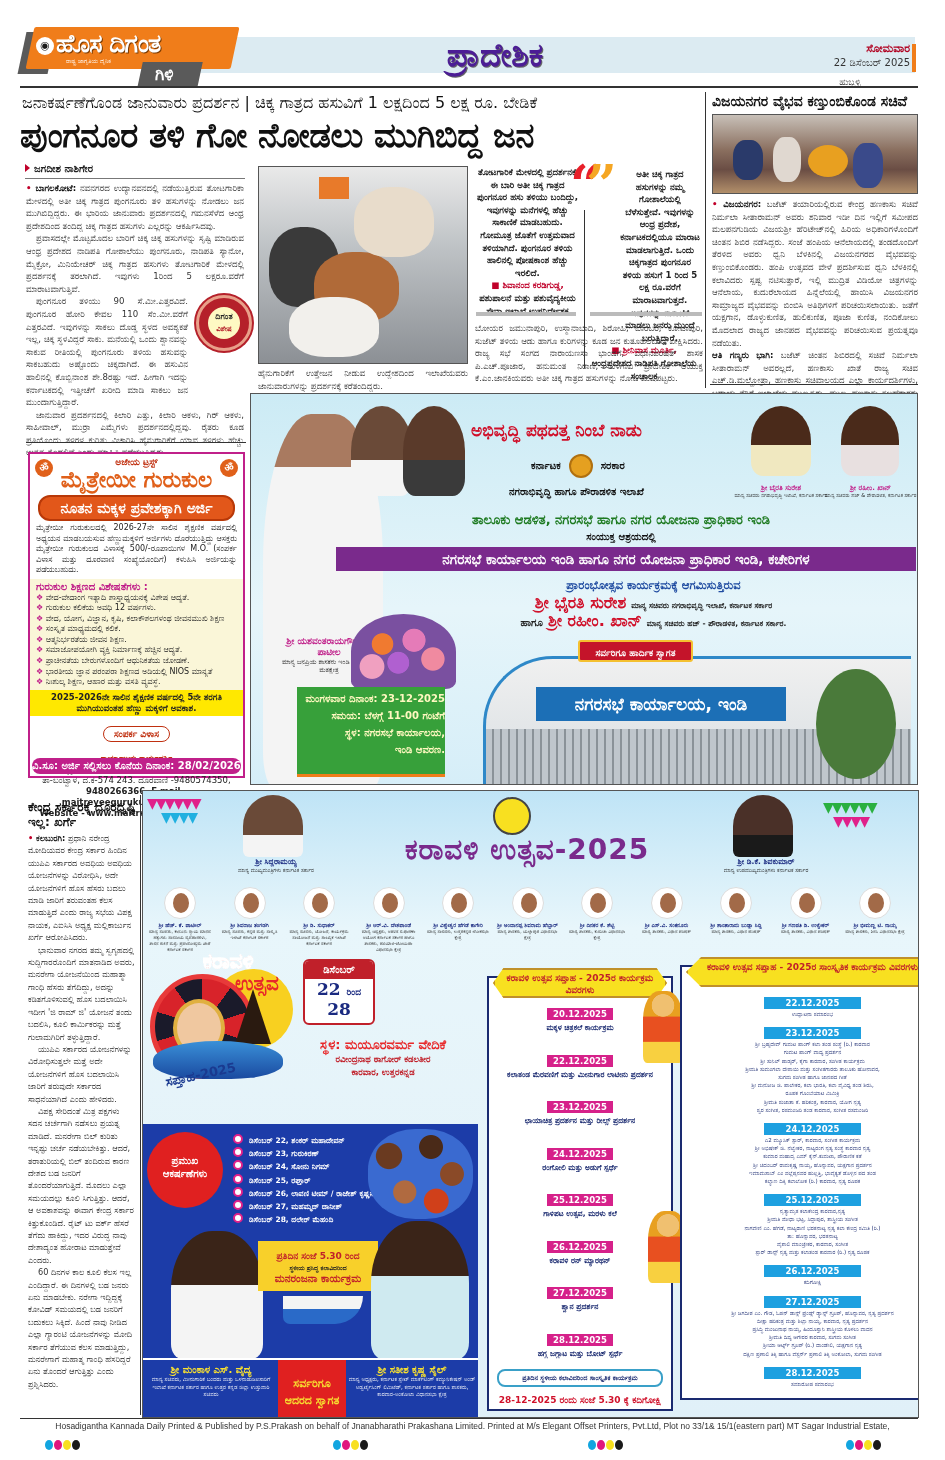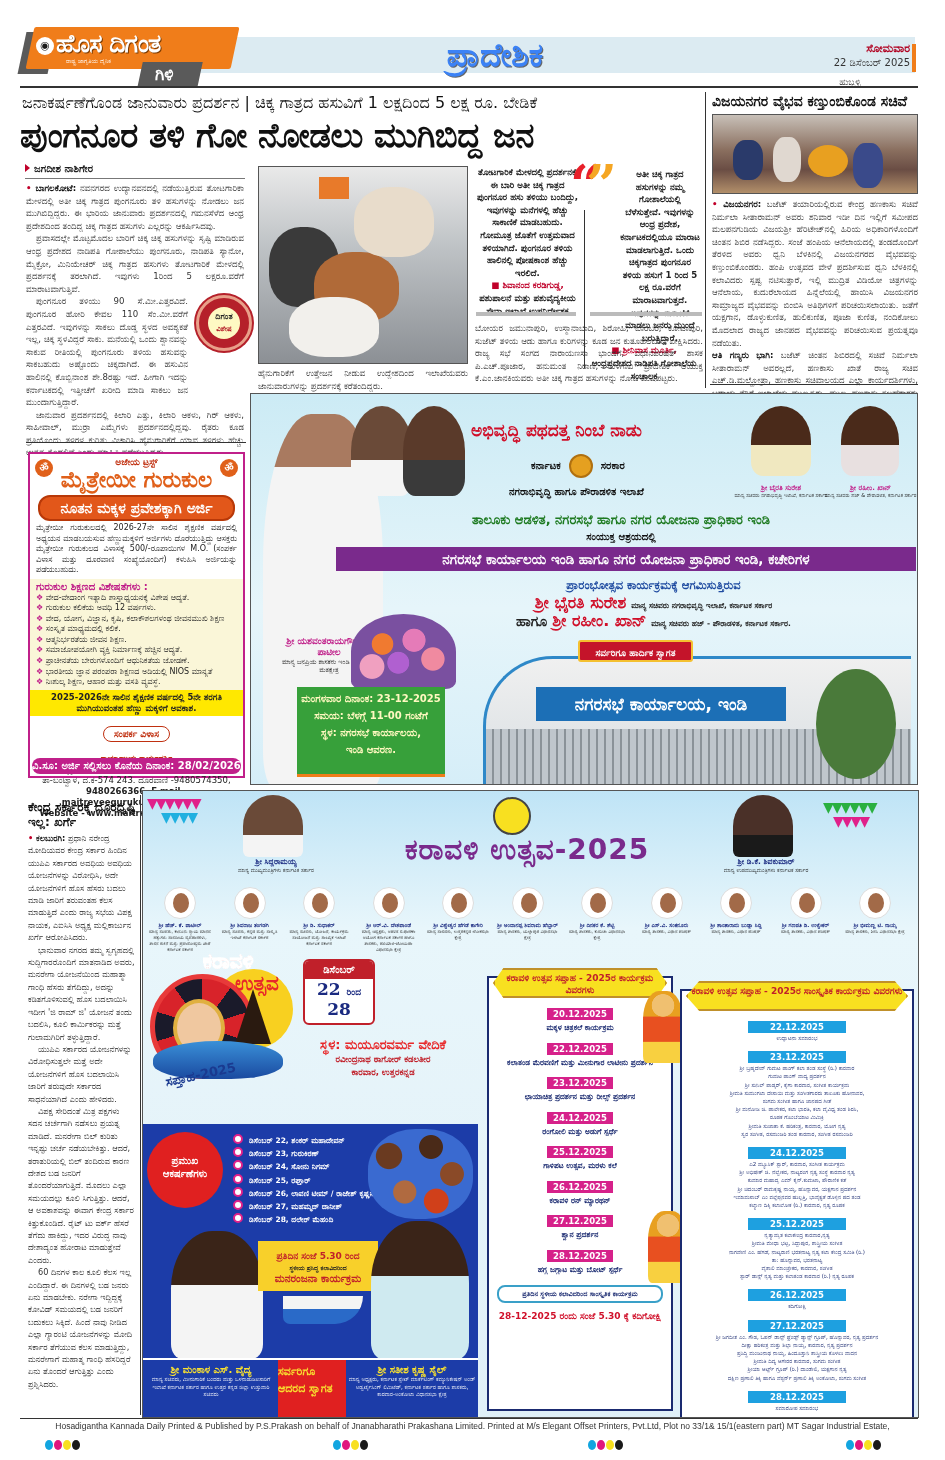--- a/index.html
+++ b/index.html
@@ -9,21 +9,21 @@
 
 .mast{left:0;top:0;width:945px;height:80px}
 .mast-band{left:170px;top:37px;width:745px;height:36px;background:#dcebf2}
 .logo-bg{left:30px;top:27px;width:205px;height:42px;background:#f07d1a;transform:skewX(-12deg);border-radius:2px}
 .logo-dark{left:22px;top:32px;width:30px;height:42px;background:#5a5a5a;transform:skewX(-12deg)}
 .logo-dark2{left:140px;top:62px;width:60px;height:26px;background:#5a5a5a;transform:skewX(-12deg)}
 .logo-text{left:56px;top:29px;font:bold 25px "DejaVu Sans",sans-serif;color:#fff;letter-spacing:-1px;text-shadow:1px 1px 0 #7a3a00}
 .logo-emblem{left:36px;top:37px;width:18px;height:18px;border-radius:50%;background:#fff;color:#1a1a1a;font:bold 11px "DejaVu Sans",sans-serif;text-align:center;line-height:18px}
 .logo-tag{left:66px;top:57px;font:6px "DejaVu Sans",sans-serif;color:#fff}
 .logo-city{left:155px;top:64px;font:bold 17px "DejaVu Sans",sans-serif;color:#fff}
-.section-title{left:370px;top:36px;width:250px;text-align:center;font:900 32px "DejaVu Sans",sans-serif;color:#3b82f6;text-shadow:1px 1px 0 #666}
+.section-title{left:370px;top:36px;width:250px;text-align:center;font:900 32px "DejaVu Sans",sans-serif;color:#4c1d95;text-shadow:1px 1px 0 #666}
 .date-box{left:790px;top:42px;width:120px;text-align:right}
 .date-day{font:bold 11px "DejaVu Sans",sans-serif;color:#b00020}
 .date-full{font:10px "DejaVu Sans",sans-serif;color:#333;margin-top:2px}
 .date-city{font:9px "DejaVu Sans",sans-serif;color:#333;text-align:center;margin-top:8px}
 .date-bar{left:912px;top:44px;width:4px;height:28px;background:#f07d1a}
 .mast-rule{left:20px;top:86px;width:898px;height:2px;background:#333}
 
 .kicker{left:22px;top:93px;font:16px "DejaVu Sans",sans-serif;color:#111;white-space:nowrap}
 .headline{left:20px;top:115px;font:900 34px "DejaVu Sans",sans-serif;color:#111;white-space:nowrap;letter-spacing:-0.5px}
 .vrule{background:#333}
@@ -71,21 +71,21 @@
 .indi-green{left:180px;top:137px;width:430px;text-align:center;font:bold 13px "DejaVu Sans",sans-serif;color:#1d7a20;white-space:nowrap}
 .indi-joint{left:180px;top:156px;width:430px;text-align:center;font:bold 10px "DejaVu Sans",sans-serif;color:#111}
 .indi-purple{left:90px;top:168px;width:578px;height:24px;background:#7a2a8c;color:#fff;font:900 13.5px/24px "DejaVu Sans",sans-serif;text-align:center;white-space:nowrap}
 .indi-l1{left:150px;top:199px;width:520px;text-align:center;font:bold 11.5px "DejaVu Sans",sans-serif;color:#1e4aa0}
 .indi-l2{left:150px;top:215px;width:520px;text-align:center;white-space:nowrap}
 .indi-big{font:900 16px "DejaVu Sans",sans-serif;color:#d0102a}
 .indi-small{font:bold 7.5px "DejaVu Sans",sans-serif;color:#222}
 .indi-welcome{left:317px;top:246px;width:115px;height:22px;background:#c4142a;color:#fff;font:bold 9px/22px "DejaVu Sans",sans-serif;text-align:center;border:2px solid #f4c030;border-radius:3px}
 .indi-build{left:235px;top:260px;width:428px;height:130px;border-radius:70px 0 0 0;background:linear-gradient(180deg,#f0f0f0 0%,#d8dee2 100%);overflow:hidden;border-left:3px solid #2e88c8;border-top:3px solid #2e88c8}
 .indi-sign{position:absolute;left:35px;top:30px;width:250px;height:34px;background:#1c6fb6;color:#fff;font:bold 17px/34px "DejaVu Sans",sans-serif;text-align:center}
-.indi-green-box{left:40px;top:293px;width:148px;height:90px;background:#37a03a;color:#fff8c0;font:bold 10px/17px "DejaVu Sans",sans-serif;text-align:center;padding-top:3px;border-bottom:3px solid #f07d1a}
+.indi-green-box{left:40px;top:293px;width:148px;height:90px;background:#37a03a;color:#fff8c0;font:bold 10px/17px "DejaVu Sans",sans-serif;text-align:right;padding-top:3px;border-bottom:3px solid #f07d1a}
 .flowers{left:100px;top:220px;width:105px;height:75px;border-radius:50% 50% 10% 10%;background:radial-gradient(circle at 30% 40%,#f07a30 0 12%,transparent 13%),radial-gradient(circle at 60% 35%,#e57bb8 0 14%,transparent 15%),radial-gradient(circle at 45% 65%,#b060d0 0 14%,transparent 15%),radial-gradient(circle at 78% 60%,#f08aa0 0 12%,transparent 13%),radial-gradient(circle at 20% 70%,#f0a0c0 0 12%,transparent 13%),#7a50a0}
 .patil-name{left:28px;top:242px;width:100px;text-align:center;font:bold 9px "DejaVu Sans",sans-serif;color:#c0208a}
 .patil-role{left:28px;top:264px;width:100px;text-align:center;font:6.5px "DejaVu Sans",sans-serif;color:#222}
 .min-name{font:bold 7px "DejaVu Sans",sans-serif;color:#c0208a;text-align:center;white-space:nowrap}
 .min-role{font:5px "DejaVu Sans",sans-serif;color:#222;text-align:center}
 
 .kh-head{left:28px;top:800px;width:112px;font:bold 12px/15px "DejaVu Sans",sans-serif;color:#111}
 
 .kar{left:142px;top:790px;width:777px;height:628px;border:1px solid #555;background:linear-gradient(180deg,#bfe4f6 0%,#e8f6fb 22%,#e5f3f9 60%,#e0f0f8 100%);overflow:hidden}
 .kar-title{left:262px;top:42px;font:900 28px "DejaVu Sans",sans-serif;color:#7a2a8c;white-space:nowrap;letter-spacing:1px}
@@ -123,27 +123,27 @@
 .att::before{content:"";display:inline-block;width:6px;height:6px;border-radius:50%;background:#fff;border:2px solid #e0208a;margin-right:6px;vertical-align:-1px}
 .singers{left:225px;top:338px;width:105px;height:90px;border-radius:45%;background:radial-gradient(circle at 20% 30%,#6a3a20 0 12%,transparent 13%),radial-gradient(circle at 60% 20%,#4a2a18 0 12%,transparent 13%),radial-gradient(circle at 80% 50%,#8a4a28 0 12%,transparent 13%),radial-gradient(circle at 35% 70%,#b06a40 0 12%,transparent 13%),radial-gradient(circle at 65% 80%,#d0401a 0 12%,transparent 13%),#3a6ad0}
 .daily-box{left:115px;top:450px;width:120px;height:50px;background:#f8d02a;text-align:center;padding-top:9px}
 .daily-1{font:bold 9px/13px "DejaVu Sans",sans-serif;color:#c0202a}
 .daily-2{font:bold 6px/9px "DejaVu Sans",sans-serif;color:#222}
 .daily-3{font:900 10.5px/13px "DejaVu Sans",sans-serif;color:#c0202a;white-space:nowrap}
 .boat{left:140px;top:505px;width:80px;height:28px;background:linear-gradient(180deg,#f4f4f4 0 45%,#2a6ac8 46% 100%);border-radius:0 0 40px 10px}
 .man{position:absolute;border-radius:45% 45% 12% 12%}
 .kar-bottom{left:0;top:567px;width:335px;height:60px;background:#1c3ca8;border-top:2px solid #fff}
 .kar-bot-l{position:absolute;left:4px;top:4px;width:128px;text-align:center;color:#fff}
-.kar-bot-c{position:absolute;left:135px;top:0;width:68px;height:58px;background:#e02020;color:#f8e030;font:900 11px/17px "DejaVu Sans",sans-serif;text-align:left;padding-top:3px}
+.kar-bot-c{position:absolute;left:135px;top:0;width:68px;height:58px;background:#e02020;color:#f8e030;font:900 11px/17px "DejaVu Sans",sans-serif;text-align:center;padding-top:15px}
 .kar-bot-r{position:absolute;left:205px;top:4px;width:128px;text-align:center;color:#fff}
 .bot-name{font:900 10px "DejaVu Sans",sans-serif;color:#f8e030;white-space:nowrap}
 .bot-role{font:5.5px/7.5px "DejaVu Sans",sans-serif;color:#fff}
 .sched{position:absolute;background:#fff;border:2px solid #1a2a70}
 .sched-head{position:absolute;left:4px;right:4px;top:-10px;background:#f8e020;border:2px solid #c0902a;text-align:center;font:bold 9px/12px "DejaVu Sans",sans-serif;color:#c0202a;clip-path:polygon(6% 0,94% 0,100% 50%,94% 100%,6% 100%,0 50%)}
-.ev{text-align:center;margin-top:3px}
+.ev{text-align:center;margin-top:15px}
 .ev-date{display:inline-block;padding:0 6px;font:bold 8.5px/12px "DejaVu Sans",sans-serif;color:#fff}
 .ev-desc{font:bold 7.5px/10.5px "DejaVu Sans",sans-serif;color:#1a2a70;margin-top:2px}
 .ev-desc2{font:5.5px/7.2px "DejaVu Sans",sans-serif;color:#1a2a70;margin-top:1px}
 .sched-note{margin:10px 8px 0;border:2px solid #3aa0c8;border-radius:8px;text-align:center;font:bold 6.5px/14px "DejaVu Sans",sans-serif;color:#1a2a70}
 .sched-fire{text-align:center;font:bold 9px/14px "DejaVu Sans",sans-serif;color:#d0102a;margin-top:6px}
 .yaksha{position:absolute;width:40px;height:72px;border-radius:40% 40% 10% 10%;background:radial-gradient(circle at 50% 20%,#f0c070 0 18%,transparent 19%),linear-gradient(180deg,#e8a020 0 35%,#e85020 36% 70%,#f8d040 71% 100%)}
 
 .footer{left:10px;top:1420px;width:925px;text-align:center;font:8.5px/13px "Liberation Sans",sans-serif;color:#333}
 .footer-rule{left:20px;top:1418px;width:898px;height:1px;background:#333}
 .reg{position:absolute;top:1440px;display:flex;gap:1px}
@@ -287,21 +287,21 @@
   </div>
   <div class="abs indi-green" style="left:120px;top:118px;width:500px">ತಾಲೂಕು ಆಡಳಿತ, ನಗರಸಭೆ ಹಾಗೂ ನಗರ ಯೋಜನಾ ಪ್ರಾಧಿಕಾರ ಇಂಡಿ</div>
   <div class="abs indi-joint" style="left:120px;top:137px;width:500px">ಸಂಯುಕ್ತ ಆಶ್ರಯದಲ್ಲಿ</div>
   <div class="abs indi-purple" style="left:85px;top:153px;width:580px">ನಗರಸಭೆ ಕಾರ್ಯಾಲಯ ಇಂಡಿ ಹಾಗೂ ನಗರ ಯೋಜನಾ ಪ್ರಾಧಿಕಾರ ಇಂಡಿ, ಕಚೇರಿಗಳ</div>
   <div class="abs indi-l1" style="left:140px;top:184px;width:525px">ಪ್ರಾರಂಭೋತ್ಸವ ಕಾರ್ಯಕ್ರಮಕ್ಕೆ ಆಗಮಿಸುತ್ತಿರುವ</div>
   <div class="abs indi-l2" style="left:140px;top:199px;width:525px">
     <span class="indi-big">ಶ್ರೀ ಭೈರತಿ ಸುರೇಶ</span>
     <span class="indi-small">ಮಾನ್ಯ ಸಚಿವರು ನಗರಾಭಿವೃದ್ಧಿ ಇಲಾಖೆ, ಕರ್ನಾಟಕ ಸರ್ಕಾರ</span>
   </div>
   <div class="abs indi-l2" style="left:140px;top:217px;width:525px">
-    <span class="indi-small" style="font-size:14px">ಹಾಗೂ</span>
+    <span class="indi-small" style="font-size:10px">ಹಾಗೂ</span>
     <span class="indi-big">ಶ್ರೀ ರಹೀಂ. ಖಾನ್</span>
     <span class="indi-small">ಮಾನ್ಯ ಸಚಿವರು ಹಜ್ - ಪೌರಾಡಳಿತ, ಕರ್ನಾಟಕ ಸರ್ಕಾರ.</span>
   </div>
   <div class="abs patil-name">ಶ್ರೀ ಯಶವಂತರಾಯಗೌಡ ವ್ಹಿ. ಪಾಟೀಲ</div>
   <div class="abs patil-role">ಮಾನ್ಯ ಜನಪ್ರಿಯ ಶಾಸಕರು ಇಂಡಿ ವಿಧಾನಸಭಾ ಮತಕ್ಷೇತ್ರ</div>
   <div class="abs flowers"></div>
   <div class="abs indi-build" style="left:232px;top:262px">
     <div class="indi-sign" style="left:50px;top:28px">ನಗರಸಭೆ ಕಾರ್ಯಾಲಯ, ಇಂಡಿ</div>
     <div style="position:absolute;left:0;top:70px;width:100%;height:60px;background:repeating-linear-gradient(90deg,#bfc6cc 0 6px,#8a9298 6px 8px)"></div>
     <div style="position:absolute;left:330px;top:10px;width:80px;height:110px;border-radius:50%;background:#4a7a3a"></div>
@@ -464,21 +464,21 @@
         <div class="ev"><span class="ev-date" style="background:#d6218a">26.12.2025</span><div class="ev-desc">ಕರಾವಳಿ ರನ್ ಮ್ಯಾರಥನ್</div></div>
         <div class="ev"><span class="ev-date" style="background:#d6218a">27.12.2025</span><div class="ev-desc">ಶ್ವಾನ ಪ್ರದರ್ಶನ</div></div>
         <div class="ev"><span class="ev-date" style="background:#d6218a">28.12.2025</span><div class="ev-desc">ಹಗ್ಗ ಜಗ್ಗಾಟ ಮತ್ತು ಬೋಟ್ ಸ್ಪರ್ಧೆ</div></div>
       </div>
     <div class="sched-note">ಪ್ರತಿದಿನ ಸ್ಥಳೀಯ ಕಲಾವಿದರಿಂದ ಸಾಂಸ್ಕೃತಿಕ ಕಾರ್ಯಕ್ರಮ</div>
     <div class="sched-fire">28-12-2025 ರಂದು ಸಂಜೆ 5.30 ಕ್ಕೆ ಕದಿಗೋಕ್ಷಿ</div>
   </div>
   <div class="yaksha" style="left:500px;top:200px"></div>
   <div class="yaksha" style="left:505px;top:420px"></div>
 
-  <div class="sched" style="left:537px;top:198px;width:234px;height:435px">
+  <div class="sched" style="left:537px;top:174px;width:265px;height:435px">
     <div class="sched-head" style="height:30px;padding-top:2px">ಕರಾವಳಿ ಉತ್ಸವ ಸಪ್ತಾಹ - 2025ರ ಸಾಂಸ್ಕೃತಿಕ ಕಾರ್ಯಕ್ರಮ ವಿವರಗಳು</div>
     <div id="cult-list" style="margin-top:24px">
         <div class="ev" style="margin-top: 3px;"><span class="ev-date" style="background:#1ea0e0;padding:0 22px">22.12.2025</span><div class="ev-desc2">ಉದ್ಘಾಟನಾ ಸಮಾರಂಭ</div></div>
         <div class="ev" style="margin-top: 3px;"><span class="ev-date" style="background:#1ea0e0;padding:0 22px">23.12.2025</span><div class="ev-desc2">ಶ್ರೀ ಬ್ರಹ್ಮದೇವ್ ಗುಮಟ ಪಾಂಗ್ ಕಲಾ ತಂಡ ಸಂಸ್ಥೆ (ರಿ.) ಕಾರವಾರ</div><div class="ev-desc2">ಗುಮಟ ಪಾಂಗ್ ವಾದ್ಯ ಪ್ರದರ್ಶನ</div><div class="ev-desc2">ಶ್ರೀ ಸುನಿಲ್ ಪಾಡ್ಕರ್, ಕೈಗಾ ಕಾರವಾರ, ಸಂಗೀತ ಕಾರ್ಯಕ್ರಮ</div><div class="ev-desc2">ಶ್ರೀಮತಿ ಸುಮಂಗಲಾ ದೇಸಾಯಿ ಮತ್ತು ಸಂಗೀತಗಾರರು ತಾಲೂಕು ಹೋನಾವರ,</div><div class="ev-desc2">ಸುಗಮ ಸಂಗೀತ ಹಾಗೂ ಜಾನಪದ ಗೀತೆ</div><div class="ev-desc2">ಶ್ರೀ ಮನೋಜ ಜಿ. ಪಾಲೇಕರ, ಕಲಾ ಭಾರತಿ, ಕಲಾ ವೈವಿಧ್ಯ ತಂಡ ಶಿರಸಿ,</div><div class="ev-desc2">ರೂಪಕ ಗೊಂಬೆಯಾಟ ಮಿಮಿಕ್ರಿ</div><div class="ev-desc2">ಶ್ರೀಮತಿ ಸುಜಾತಾ ಕೆ. ಹರಿಕಂತ್ರ, ಕಾರವಾರ, ಯೋಗ ನೃತ್ಯ</div><div class="ev-desc2">ಸ್ವರ ಸಂಗೀತ, ರಸಮಂಜರಿ ತಂಡ ಕಾರವಾರ, ಸಂಗೀತ ರಸಮಂಜರಿ</div></div>
         <div class="ev" style="margin-top: 3px;"><span class="ev-date" style="background:#1ea0e0;padding:0 22px">24.12.2025</span><div class="ev-desc2">ಎ2 ಮ್ಯೂಸಿಕ್ ಸ್ಟಾರ್, ಕಾರವಾರ, ಸಂಗೀತ ಕಾರ್ಯಕ್ರಮ</div><div class="ev-desc2">ಶ್ರೀ ಅಭಿಷೇಕ್ ಜಿ. ನೆಲ್ವೇಕರ, ನಾಟ್ಯರಂಗ ನೃತ್ಯ ಸಂಸ್ಥೆ ಕಾರವಾರ ನೃತ್ಯ</div><div class="ev-desc2">ಕುಮಾರ ಮಹಾದೃ ಎಮ್ ಕೈನ್.ಕುಮಟಾ, ಪೌರಾಣಿಕ ಕತೆ</div><div class="ev-desc2">ಶ್ರೀ ಚಿದಂಬರ್ ರಾಮಕೃಷ್ಣ ನಾಯ್ಕ, ಹೊನ್ನಾವರ, ಯಕ್ಷಗಾನ ಪ್ರದರ್ಶನ</div><div class="ev-desc2">ಇಮಾಮಸಾಬ್ ಎಂ ವಲ್ಲೆಪ್ಪನವರ ಹುಲ್ಲತ್ತಿ, ಭಾವೈಕ್ಯತೆ ಡೊಳ್ಳಿನ ಪದ ತಂಡ</div><div class="ev-desc2">ಕಲ್ಯಾಣ ದಿಕ್ಕಿ ಕಲಾಲೋಕ (ರಿ.) ಕಾರವಾರ, ನೃತ್ಯ ರೂಪಕ</div></div>
         <div class="ev" style="margin-top: 3px;"><span class="ev-date" style="background:#1ea0e0;padding:0 22px">25.12.2025</span><div class="ev-desc2">ನೃತ್ಯಾಮೃತ ಕಲಾಕೇಂದ್ರ ಕಾರವಾರ,ನೃತ್ಯ</div><div class="ev-desc2">ಶ್ರೀಮತಿ ಮೇಧಾ ಭಟ್ಟ, ಸಿದ್ದಾಪುರ, ಶಾಸ್ತ್ರೀಯ ಸಂಗೀತ</div><div class="ev-desc2">ನಾಗವೇಣಿ ಎಂ. ಹೆಗಡೆ, ನಾಟ್ಯರಾಣಿ ಭರತನಾಟ್ಯ ನೃತ್ಯ ಕಲಾ ಕೇಂದ್ರ ಸಮಿತಿ (ರಿ.)</div><div class="ev-desc2">ತಾ: ಹೊನ್ನಾವರ, ಭರತನಾಟ್ಯ</div><div class="ev-desc2">ವೈಶಾಲಿ ಮಾಂಜ್ರೇಕರ, ಕಾರವಾರ, ಸಂಗೀತ</div><div class="ev-desc2">ಸ್ಟಾರ್ ಡಾನ್ಸ್ ನೃತ್ಯ ಮತ್ತು ಕಲಾತಂಡ ಕಾರವಾರ (ರಿ.) ನೃತ್ಯ ರೂಪಕ</div></div>
         <div class="ev" style="margin-top: 3px;"><span class="ev-date" style="background:#1ea0e0;padding:0 22px">26.12.2025</span><div class="ev-desc2">ಕದಿಗೋಕ್ಷಿ</div></div>
         <div class="ev" style="margin-top: 3px;"><span class="ev-date" style="background:#1ea0e0;padding:0 22px">27.12.2025</span><div class="ev-desc2">ಶ್ರೀ ಜಗದೀಶ ಎಂ. ಗೌಡ, ಓಪನ್ ಡಾನ್ಸ್ ಫ್ರೆಂಡ್ಸ್ ಡ್ಯಾನ್ಸ್ ಗ್ರೂಪ್, ಹೊನ್ನಾವರ, ನೃತ್ಯ ಪ್ರದರ್ಶನ</div><div class="ev-desc2">ದೀಕ್ಷಾ ಹರಿಕಂತ್ರ ಮತ್ತು ಶಿಲ್ಪಾ ನಾಯ್ಕ, ಕಾರವಾರ, ನೃತ್ಯ ಪ್ರದರ್ಶನ</div><div class="ev-desc2">ಪ್ರಸಿದ್ಧಿ ಮಂಜುನಾಥ ನಾಯ್ಕ, ಹಿಂದೂಸ್ತಾನಿ ಶಾಸ್ತ್ರೀಯ ಕೊಳಲು ವಾದನ</div><div class="ev-desc2">ಶ್ರೀಮತಿ ದಿವ್ಯ ಆಗೇರರ ಕಾರವಾರ, ಸುಗಮ ಸಂಗೀತ</div><div class="ev-desc2">ಶ್ರೀಯಾ ಆರ್ಟ್ಸ್ ಗ್ರೂಪ್ (ರಿ.) ದಾಂಡೇಲಿ, ಯಕ್ಷಗಾನ ನೃತ್ಯ</div><div class="ev-desc2">ದಕ್ಷಿಣ ಪ್ರಣಾಲಿ ತಿಕ್ಕಿ ಹಾಗೂ ವೆಸ್ಟರ್ನ್ ಪ್ರಣಾಲಿ ತಿಕ್ಕಿ ಅಂಕೋಲಾ, ಸುಗಮ ಸಂಗೀತ</div></div>
         <div class="ev" style="margin-top: 3px;"><span class="ev-date" style="background:#1ea0e0;padding:0 22px">28.12.2025</span><div class="ev-desc2">ಸಮಾರೋಪ ಸಮಾರಂಭ</div></div>
       </div>

